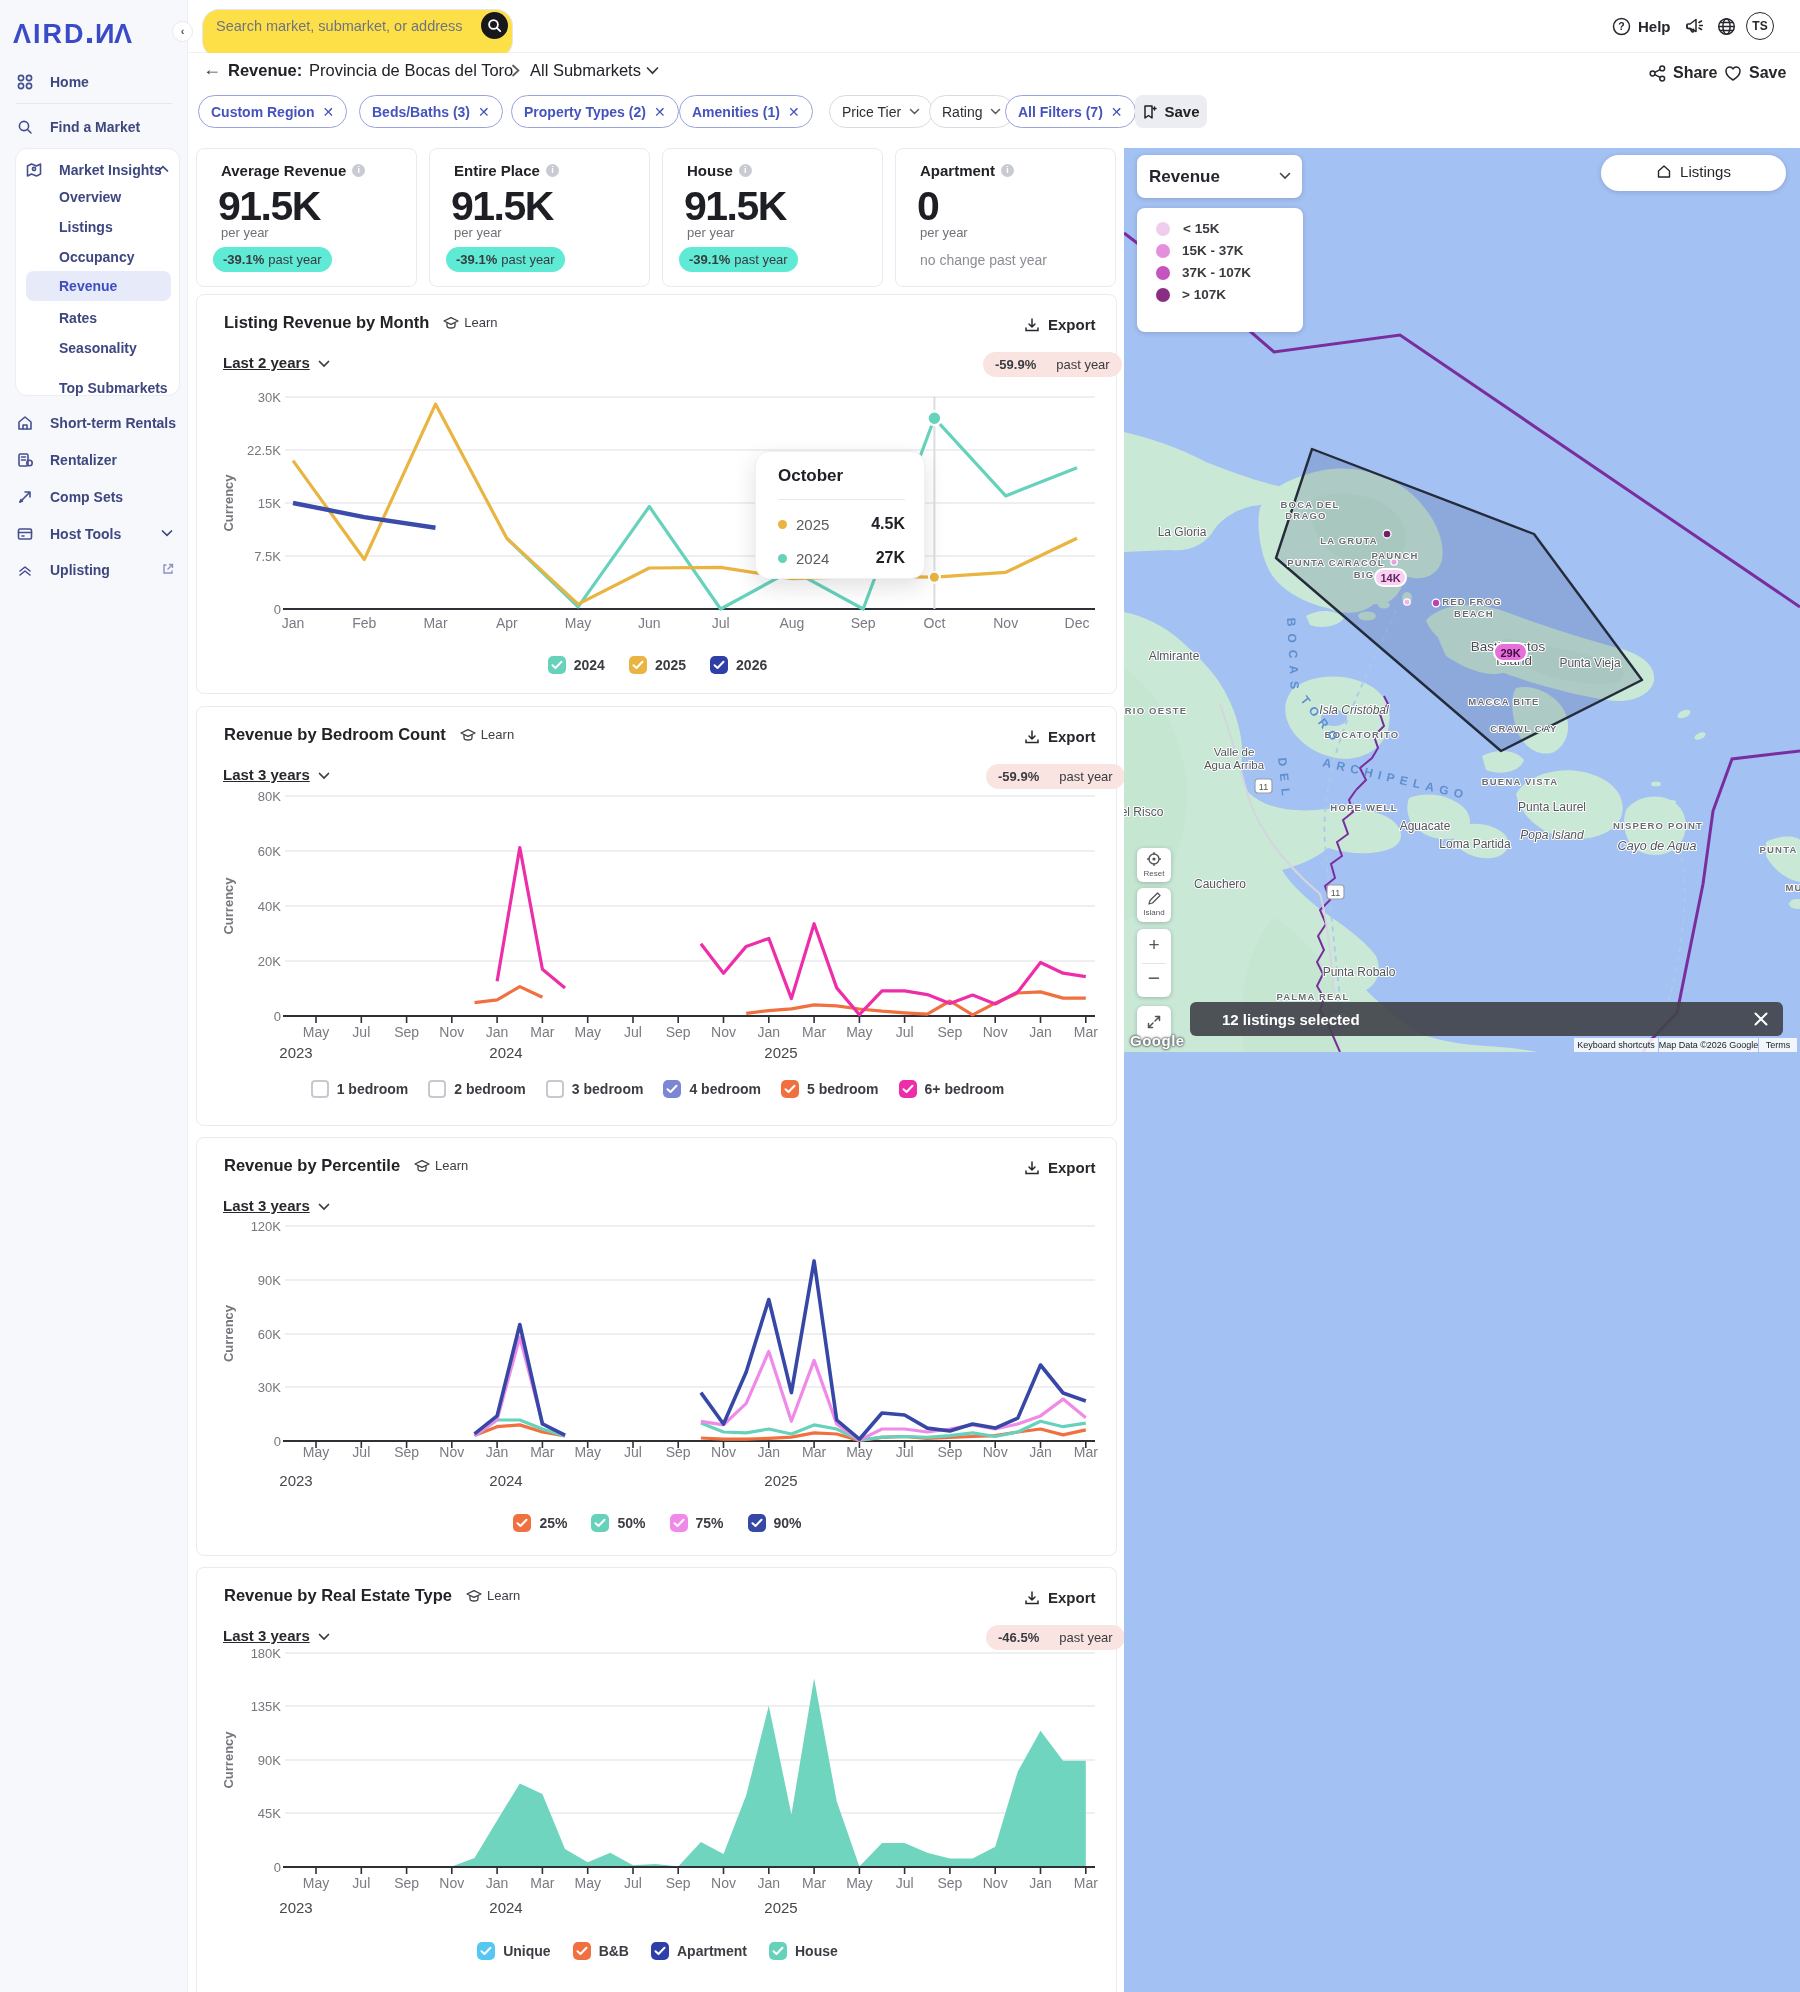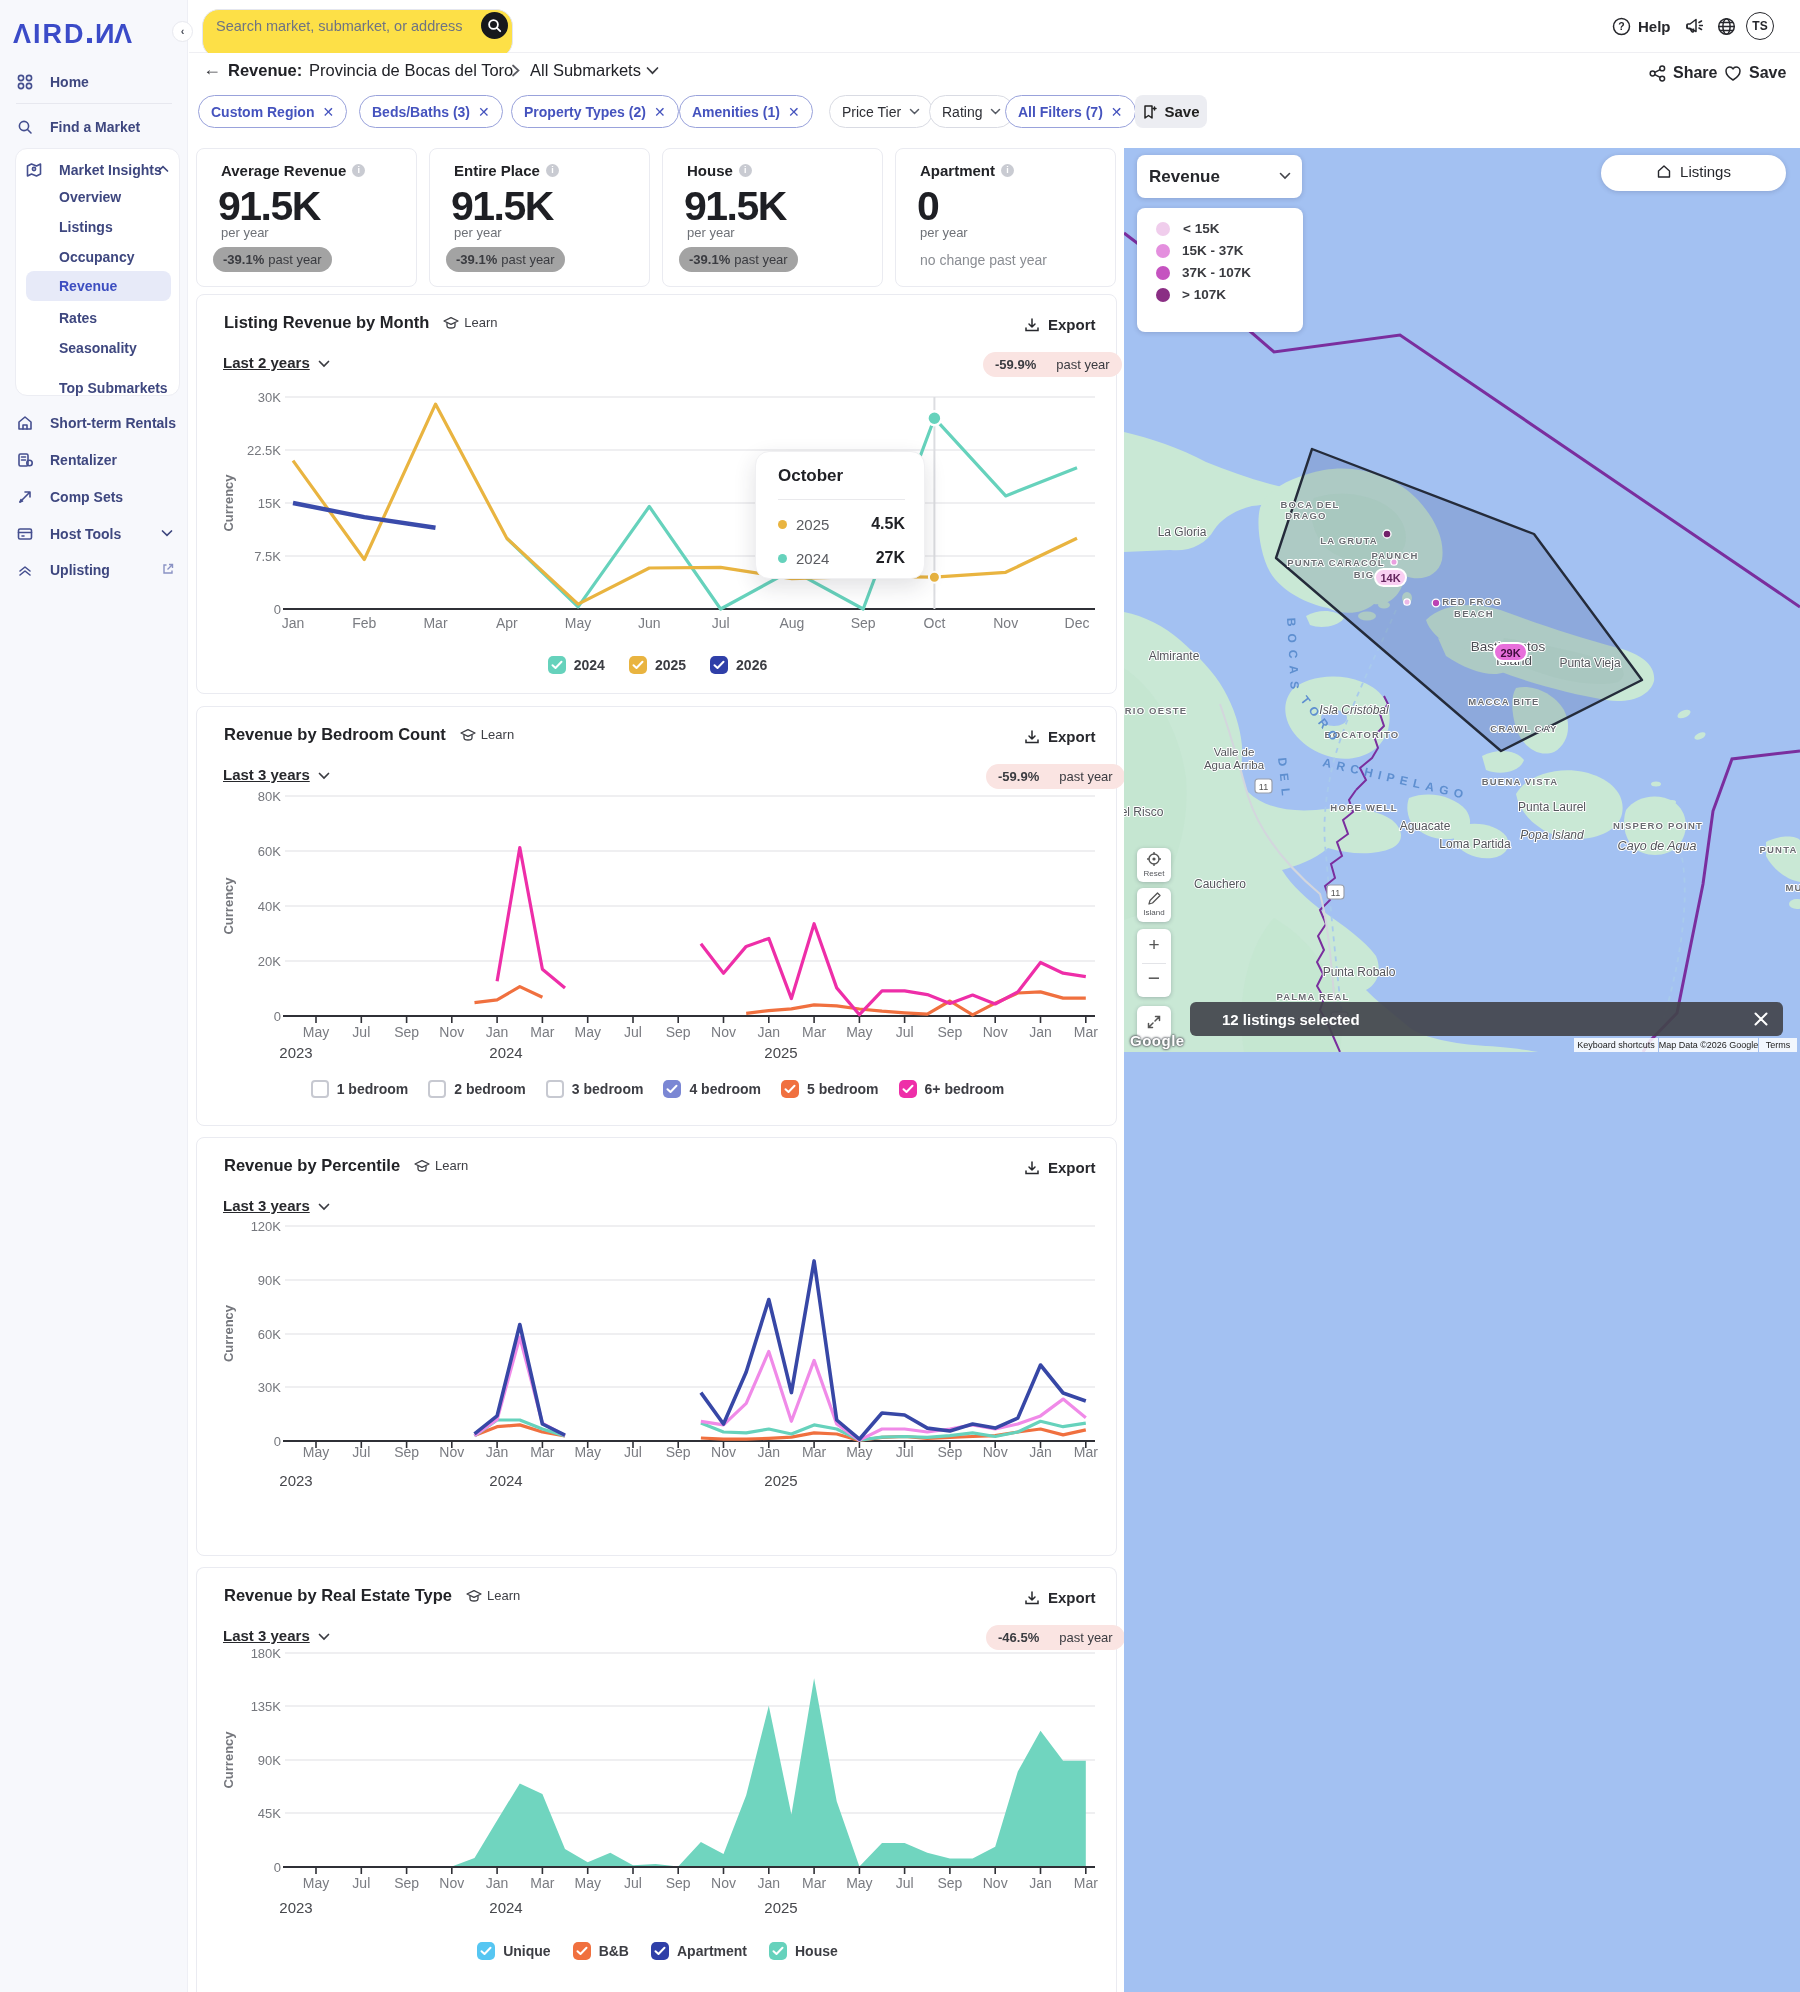--- a/index.html
+++ b/index.html
@@ -24,21 +24,21 @@
 #chiprow{position:absolute;left:189px;top:90px;width:1611px;height:58px;background:#fff}
 .chip{position:absolute;top:95px;height:33px;border-radius:17px;border:1px solid #99A2DB;color:#4553BE;font-size:14px;font-weight:600;display:flex;align-items:center;gap:8px;padding:0 12px;background:#fff}
 .chip .x{color:#4553BE;font-size:14px;font-weight:400}
 .chip.gray{border-color:#D9DBE3;color:#2E2F35;font-weight:500}
 #savebtn{position:absolute;left:1135px;top:95px;width:72px;height:33px;background:#ECEDF2;border-radius:8px;color:#222;font-size:15px;font-weight:600;display:flex;align-items:center;justify-content:center;gap:7px}
 
 .scard{position:absolute;top:148px;width:221px;height:139px;background:#fff;border:1px solid #EAEBF1;border-radius:8px}
 .scard .t{position:absolute;left:24px;top:13px;font-size:15px;font-weight:600;color:#222327;display:flex;align-items:center;gap:6px}
 .scard .n{position:absolute;left:21px;top:34px;font-size:41px;font-weight:bold;color:#1E1F24;letter-spacing:-1.5px}
 .scard .py{position:absolute;left:24px;top:76px;font-size:13px;color:#6E7177}
-.pinkpill{position:absolute;left:16px;top:98px;height:25px;border-radius:13px;background:#a3a3a3;font-size:13px;color:#3A3B40;display:flex;align-items:center;padding:0 10px;white-space:nowrap}
+.pinkpill{position:absolute;left:16px;top:98px;height:25px;border-radius:13px;background:#5eead4;font-size:13px;color:#3A3B40;display:flex;align-items:center;padding:0 10px;white-space:nowrap}
 .pinkpill b{margin-right:4px}
 .nochange{position:absolute;left:24px;top:103px;font-size:14px;color:#8A8D93}
 .info{display:inline-block;width:13px;height:13px;border-radius:50%;background:#C9CBD2;color:#fff;font-size:9px;font-weight:bold;text-align:center;line-height:13px}
 
 .ccard{position:absolute;left:196px;width:921px;background:#fff;border:1px solid #EAEBF1;border-radius:8px}
 .ctitle{position:absolute;left:27px;font-size:16.5px;font-weight:600;color:#222327;display:flex;align-items:center;gap:14px;white-space:nowrap}
 .learn{font-size:13px;font-weight:500;color:#3E3F45;display:flex;align-items:center;gap:5px}
 .export{position:absolute;left:827px;font-size:15px;font-weight:600;color:#27282D;display:flex;align-items:center;gap:8px}
 .drop{position:absolute;left:26px;font-size:15px;font-weight:bold;color:#27282C;text-decoration:underline}
 .drop span{text-decoration:none;display:inline-block;margin-left:6px;color:#43444a}
@@ -472,20 +472,42 @@
       <text x="36" y="195.5" font-size="13" fill="#75777D" text-anchor="middle" transform="rotate(-90 36 195.5)" font-weight="bold">Currency</text>
       <polyline points="277.5,297.6 300.1,288.7 322.8,286.9 345.4,294.0 368.0,298.0" fill="none" stroke="#F0703F" stroke-width="3.2" stroke-linejoin="round"></polyline>
       <polyline points="503.9,300.0 526.5,301.2 549.2,301.2 571.8,300.3 594.4,299.1 617.1,294.9 639.7,296.0 662.4,302.5 685.0,299.4 707.6,298.5 730.3,300.3 752.9,299.4 775.6,298.5 798.2,297.6 820.8,294.0 843.5,291.0 866.1,296.9 888.8,291.9" fill="none" stroke="#F0703F" stroke-width="3.2" stroke-linejoin="round"></polyline>
       <polyline points="277.5,298.0 300.1,282.0 322.8,282.0 345.4,291.0 368.0,298.0" fill="none" stroke="#66D2BC" stroke-width="3.2" stroke-linejoin="round"></polyline>
       <polyline points="503.9,285.1 526.5,294.0 549.2,294.9 571.8,291.0 594.4,296.0 617.1,286.9 639.7,291.0 662.4,302.1 685.0,299.1 707.6,298.5 730.3,299.4 752.9,297.6 775.6,294.9 798.2,298.5 820.8,294.0 843.5,283.3 866.1,288.7 888.8,285.1" fill="none" stroke="#66D2BC" stroke-width="3.2" stroke-linejoin="round"></polyline>
       <polyline points="277.5,297.6 300.1,281.5 322.8,199.1 345.4,285.1 368.0,297.6" fill="none" stroke="#F08AE8" stroke-width="3.2" stroke-linejoin="round"></polyline>
       <polyline points="503.9,283.3 526.5,286.9 549.2,265.4 571.8,213.4 594.4,283.3 617.1,222.4 639.7,286.0 662.4,302.1 685.0,291.0 707.6,291.0 730.3,294.0 752.9,291.0 775.6,286.9 798.2,291.0 820.8,286.0 843.5,277.9 866.1,261.1 888.8,279.7" fill="none" stroke="#F08AE8" stroke-width="3.2" stroke-linejoin="round"></polyline>
       <polyline points="277.5,295.8 300.1,277.9 322.8,186.5 345.4,286.0 368.0,297.1" fill="none" stroke="#3747A6" stroke-width="3.6" stroke-linejoin="round"></polyline>
       <polyline points="503.9,254.6 526.5,286.0 549.2,234.0 571.8,161.5 594.4,254.6 617.1,122.9 639.7,282.0 662.4,301.2 685.0,275.0 707.6,277.0 730.3,290.1 752.9,293.0 775.6,286.0 798.2,290.1 820.8,280.1 843.5,227.0 866.1,255.0 888.8,263.0" fill="none" stroke="#3747A6" stroke-width="3.6" stroke-linejoin="round"></polyline>
     </svg>
+    <div class="legend" style="top:376px;gap:24px">
+<span class="litem"><span class="cb" style="background:#F0703F">
+          <svg width="12" height="10" viewBox="0 0 12 10">
+            <path d="M1.5 5.2L4.5 8 10.5 1.8" stroke="#fff" stroke-width="2" fill="none" stroke-linecap="round" stroke-linejoin="round"></path>
+          </svg>
+        </span>25%</span>
+<span class="litem"><span class="cb" style="background:#66D2BC">
+          <svg width="12" height="10" viewBox="0 0 12 10">
+            <path d="M1.5 5.2L4.5 8 10.5 1.8" stroke="#fff" stroke-width="2" fill="none" stroke-linecap="round" stroke-linejoin="round"></path>
+          </svg>
+        </span>50%</span>
+<span class="litem"><span class="cb" style="background:#F08AE8">
+          <svg width="12" height="10" viewBox="0 0 12 10">
+            <path d="M1.5 5.2L4.5 8 10.5 1.8" stroke="#fff" stroke-width="2" fill="none" stroke-linecap="round" stroke-linejoin="round"></path>
+          </svg>
+        </span>75%</span>
+<span class="litem"><span class="cb" style="background:#3747A6">
+          <svg width="12" height="10" viewBox="0 0 12 10">
+            <path d="M1.5 5.2L4.5 8 10.5 1.8" stroke="#fff" stroke-width="2" fill="none" stroke-linecap="round" stroke-linejoin="round"></path>
+          </svg>
+        </span>90%</span>
+    </div>
   </div>
 <div class="ccard" style="top:1567px;height:425px;border-bottom:none;border-bottom-left-radius:0;border-bottom-right-radius:0">
 <div class="ctitle" style="top:18px">Revenue by Real Estate Type<span class="learn"><svg width="16" height="14" viewBox="0 0 16 14">
           <path d="M1 5l7-3.4L15 5 8 8.4z" stroke="#3E3F45" stroke-width="1.3" fill="none" stroke-linejoin="round"></path>
           <path d="M4 6.8v3c0 1.2 1.8 2.2 4 2.2s4-1 4-2.2v-3" stroke="#3E3F45" stroke-width="1.3" fill="none"></path>
         </svg>Learn</span></div>
     <div class="export" style="top:21px"><svg width="16" height="16" viewBox="0 0 16 16">
         <path d="M8 2v8M5 7l3 3 3-3" stroke="#27282D" stroke-width="1.5" fill="none" stroke-linecap="round" stroke-linejoin="round"></path>
         <path d="M2 11v2.5h12V11" stroke="#27282D" stroke-width="1.5" fill="none" stroke-linecap="round"></path>
       </svg>Export</div>

